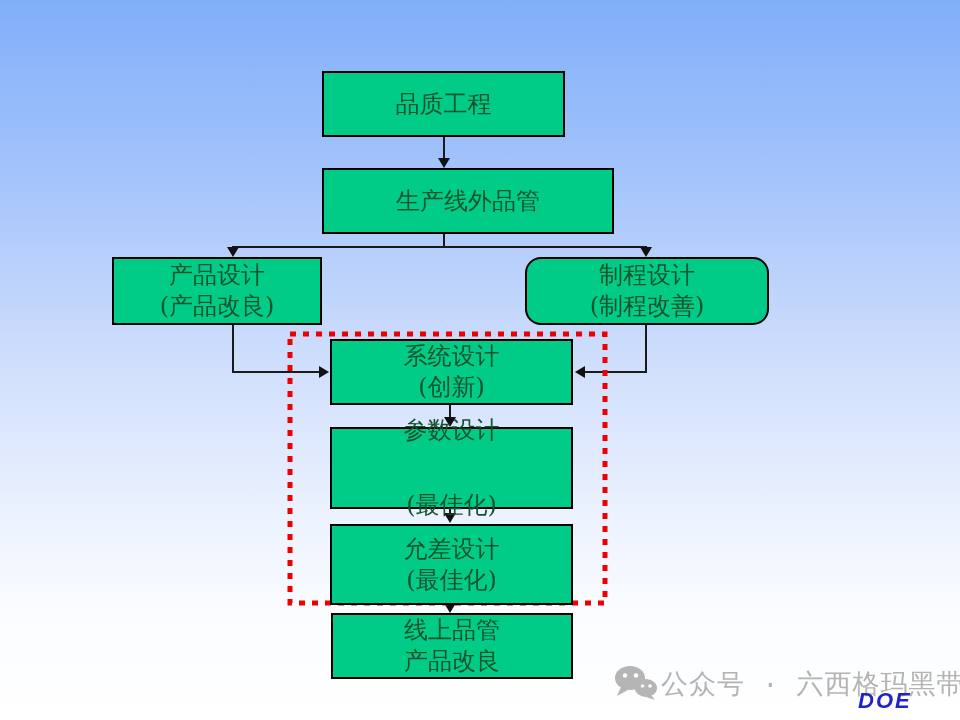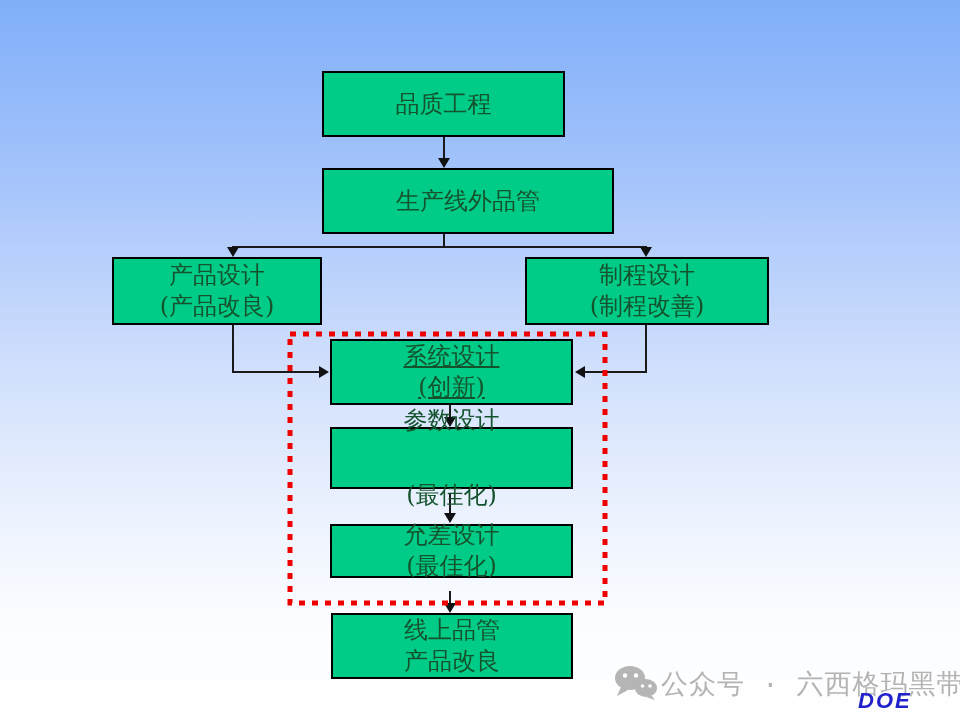--- a/index.html
+++ b/index.html
@@ -64,36 +64,36 @@
   <div class="node" style="left:322px;top:168px;width:292px;height:66px;">
     <span>生产线外品管</span>
     <span></span>
   </div>
 
   <div class="node" style="left:112px;top:257px;width:210px;height:68px;">
     <span>产品设计</span>
     <span>(产品改良)</span>
   </div>
 
-  <div class="node" style="left:525px;top:257px;width:244px;height:68px;">
+  <div class="node" style="left:525px;top:257px;width:244px;height:68px;border-radius:16px;">
     <span>制程设计</span>
     <span>(制程改善)</span>
   </div>
 
-  <div class="node" style="left:330px;top:339px;width:243px;height:66px;text-decoration:underline;">
+  <div class="node" style="left:330px;top:339px;width:243px;height:66px;">
     <span>系统设计</span>
     <span>(创新)</span>
   </div>
 
-  <div class="node" style="left:330px;top:427px;width:243px;height:62px;gap:44px;">
+  <div class="node" style="left:330px;top:427px;width:243px;height:82px;gap:44px;">
     <span>参数设计</span>
     <span>(最佳化)</span>
   </div>
 
-  <div class="node" style="left:330px;top:524px;width:243px;height:54px;">
+  <div class="node" style="left:330px;top:524px;width:243px;height:81px;">
     <span>允差设计</span>
     <span>(最佳化)</span>
   </div>
 
   <div class="node" style="left:331px;top:613px;width:242px;height:66px;">
     <span>线上品管</span>
     <span>产品改良</span>
   </div>
 
   <div class="watermark">

